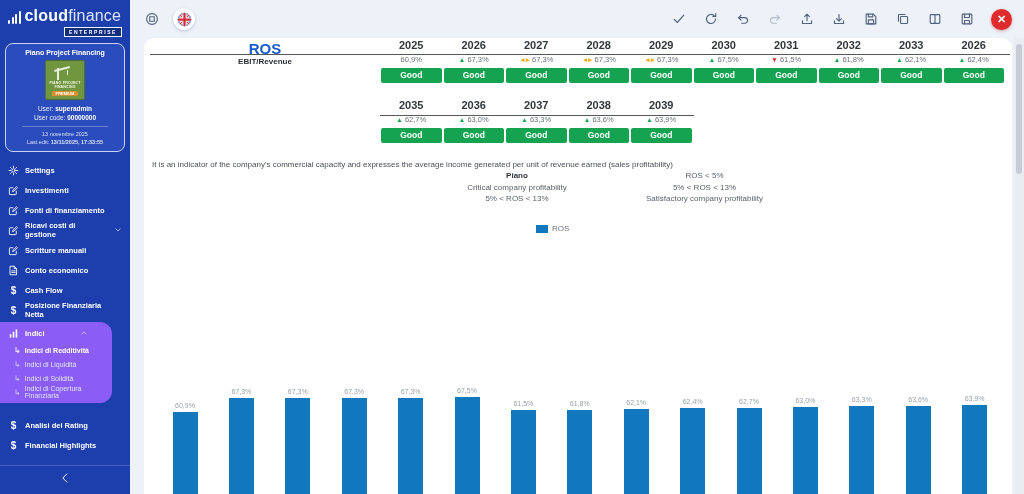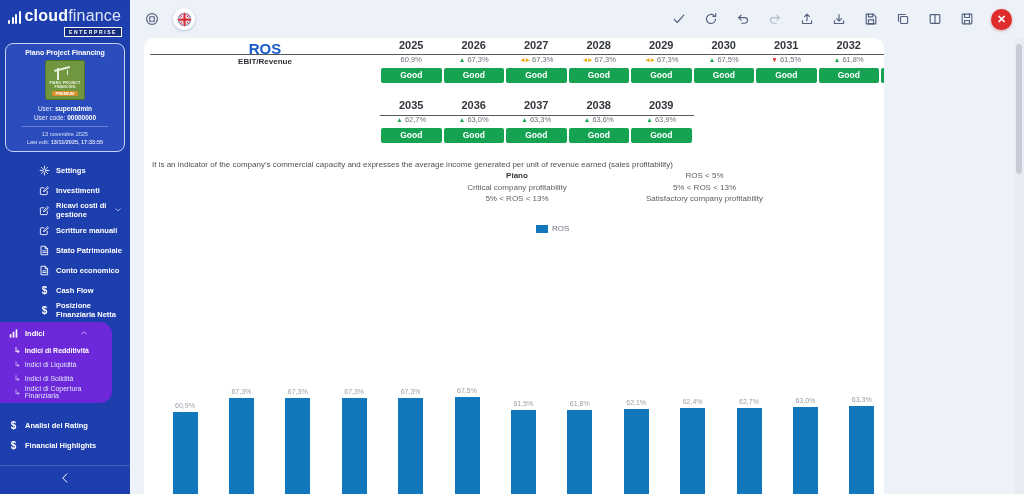--- a/index.html
+++ b/index.html
@@ -21,49 +21,49 @@
   .proj-img { width:40px; height:40px; margin:0 auto; background:#70963f; border:1px solid #50702c; border-radius:2px;
     display:flex; flex-direction:column; align-items:center; justify-content:flex-end; padding-bottom:3px; overflow:hidden; }
   .crane { width:22px; height:14px; position:relative; margin-bottom:1px; }
   .crane i { position:absolute; background:#e9eedd; }
   .proj-img-line { font-size:3.5px; font-weight:bold; color:#f2f5e6; line-height:4.5px; letter-spacing:.2px; }
   .proj-img-prem { font-size:4px; font-weight:bold; color:#fff; background:#d98f2b; padding:0 4px; margin-top:1.5px; border-radius:1px; }
   .proj-user { font-size:6.5px; margin-top:4px; line-height:9px; color:#e9edfb; }
   .proj-user b { color:#fff; }
   .proj-div { border-top:1px solid rgba(255,255,255,.3); margin:4px 12px 3px 12px; }
   .proj-date { font-size:5.5px; color:#d8e0f8; line-height:8px; }
-  .menu { margin-top:6px;padding-left:31px; }
+  .menu { margin-top:6px; }
   .mitem { display:flex; align-items:center; gap:6px; padding:0 8px; height:20px; font-size:7.5px; font-weight:600; cursor:pointer; color:#fff; }
   .mitem .icon { width:11px; height:11px; flex:0 0 11px; display:inline-flex; }
   .mitem .icon svg { width:11px; height:11px; }
   .mitem .chev { margin-left:auto; width:8px; height:8px; flex:0 0 8px; opacity:.9; }
   .mitem .chev svg { width:8px; height:8px; }
   .dollar-glyph { font-size:10px; font-weight:bold; line-height:11px; width:11px; text-align:center; }
-  .indici-wrap { background:#6d28d9; border-radius:0 12px 12px 0; margin:2px 18px 2px 0; padding:1px 16px 4px 0; }
+  .indici-wrap { background:#8b5cf6; border-radius:0 12px 12px 0; margin:2px 18px 2px 0; padding:1px 16px 4px 0; }
   .subitem { display:flex; align-items:center; gap:4px; padding:0 6px 0 14px; height:14px; font-size:7px; color:#dfe6fb; cursor:pointer; }
   .subitem .subarrow { font-size:8px; opacity:.8; }
   .subitem.active { font-weight:bold; color:#fff; }
   .menu-bottom { margin-top:12px; }
   .collapse-row { margin-top:10px; border-top:1px solid rgba(255,255,255,.18); text-align:center; padding-top:4px; cursor:pointer; }
   .collapse-row svg { width:12px; height:12px; }
 
   
   .topbar { position:absolute; left:130px; top:0; width:894px; height:38px; display:flex; align-items:center; padding:0 12px 0 14px; color:#53627f; }
   .tb-icon { width:15px; height:15px; display:inline-flex; align-items:center; justify-content:center; cursor:pointer; }
   .tb-icon svg { width:14px; height:14px; }
   .flag-btn { width:22px; height:22px; border-radius:50%; background:#fff; box-shadow:0 1px 3px rgba(30,60,120,.25);
     display:inline-flex; align-items:center; justify-content:center; margin-left:14px; cursor:pointer; }
   .flag-btn svg { width:15px; height:15px; }
   .tb-right { margin-left:auto; display:flex; align-items:center; gap:17px; }
   .tb-right .dim { color:#b4bdcd; }
   .close-btn { width:21px; height:21px; border-radius:50%; background:#df2b2b; color:#fff; display:inline-flex; align-items:center;
     justify-content:center; font-size:11px; font-weight:bold; cursor:pointer; box-shadow:0 1px 3px rgba(180,30,30,.4); }
 
   
-  .panel { position:absolute; left:144px; top:38px; width:740px; height:456px; background:#fff; border-radius:10px 10px 0 0; overflow:hidden; }
+  .panel { position:absolute; left:144px; top:38px; width:868px; height:456px; background:#fff; border-radius:10px 10px 0 0; overflow:hidden; }
   .ros-title { position:absolute; left:6px; top:2px; width:230px; text-align:center; color:#1b5ccb; font-weight:bold; font-size:15px; }
   .row-label { position:absolute; left:6px; top:19px; width:230px; text-align:center; color:#2c3036; font-weight:bold; font-size:8px; }
   .hr1 { position:absolute; left:6px; top:16px; width:860px; height:1px; background:#55585d; }
   .hr2 { position:absolute; left:236px; top:77px; width:314px; height:1px; background:#55585d; }
   .yblock { position:absolute; }
   .grid-row { display:grid; position:absolute; left:0; }
   .yr-cell { font-size:11px; font-weight:bold; color:#33373d; text-align:center; height:16px; line-height:15px; }
   .val-cell { font-size:7.5px; color:#6b7179; text-align:center; height:11px; line-height:10px; white-space:nowrap; }
   .val-cell .tu { color:#18a550; font-size:6.5px; }
   .val-cell .td { color:#e02424; font-size:6.5px; }
@@ -146,45 +146,44 @@
         </span>
         <span>Investimenti</span>
       </div>
       <div class="mitem">
         <span class="icon ">
           <svg viewBox="0 0 16 16" fill="none" stroke="currentColor" stroke-width="1.3" stroke-linecap="round" stroke-linejoin="round">
             <path d="M12 9v4a1 1 0 0 1-1 1H3a1 1 0 0 1-1-1V5a1 1 0 0 1 1-1h4"></path>
             <path d="M7 9.3l1.8-.4 5-5-1.4-1.4-5 5z"></path>
           </svg>
         </span>
+        <span>Fonti di finanziamento</span>
+      </div>
+      <div class="mitem">
+        <span class="icon ">
+          <svg viewBox="0 0 16 16" fill="none" stroke="currentColor" stroke-width="1.3" stroke-linecap="round" stroke-linejoin="round">
+            <path d="M12 9v4a1 1 0 0 1-1 1H3a1 1 0 0 1-1-1V5a1 1 0 0 1 1-1h4"></path>
+            <path d="M7 9.3l1.8-.4 5-5-1.4-1.4-5 5z"></path>
+          </svg>
+        </span>
         <span>Ricavi costi di gestione</span>
         <span class="icon chev">
           <svg viewBox="0 0 16 16" fill="none" stroke="currentColor" stroke-width="1.3" stroke-linecap="round" stroke-linejoin="round">
             <path d="M3.5 5.5L8 10l4.5-4.5"></path>
           </svg>
         </span>
       </div>
       <div class="mitem">
         <span class="icon ">
           <svg viewBox="0 0 16 16" fill="none" stroke="currentColor" stroke-width="1.3" stroke-linecap="round" stroke-linejoin="round">
             <path d="M12 9v4a1 1 0 0 1-1 1H3a1 1 0 0 1-1-1V5a1 1 0 0 1 1-1h4"></path>
             <path d="M7 9.3l1.8-.4 5-5-1.4-1.4-5 5z"></path>
           </svg>
         </span>
         <span>Scritture manuali</span>
-      </div>
-      <div class="mitem">
-        <span class="icon ">
-          <svg viewBox="0 0 16 16" fill="none" stroke="currentColor" stroke-width="1.3" stroke-linecap="round" stroke-linejoin="round">
-            <path d="M3.5 1.8h5.5l3.5 3.5v8.9h-9z"></path>
-            <path d="M9 1.8v3.5h3.5"></path>
-            <path d="M5.5 8.5h5M5.5 10.8h5"></path>
-          </svg>
-        </span>
-        <span>Stato Patrimoniale</span>
       </div>
       <div class="mitem">
         <span class="icon ">
           <svg viewBox="0 0 16 16" fill="none" stroke="currentColor" stroke-width="1.3" stroke-linecap="round" stroke-linejoin="round">
             <path d="M3.5 1.8h5.5l3.5 3.5v8.9h-9z"></path>
             <path d="M9 1.8v3.5h3.5"></path>
             <path d="M5.5 8.5h5M5.5 10.8h5"></path>
           </svg>
         </span>
         <span>Conto economico</span>

